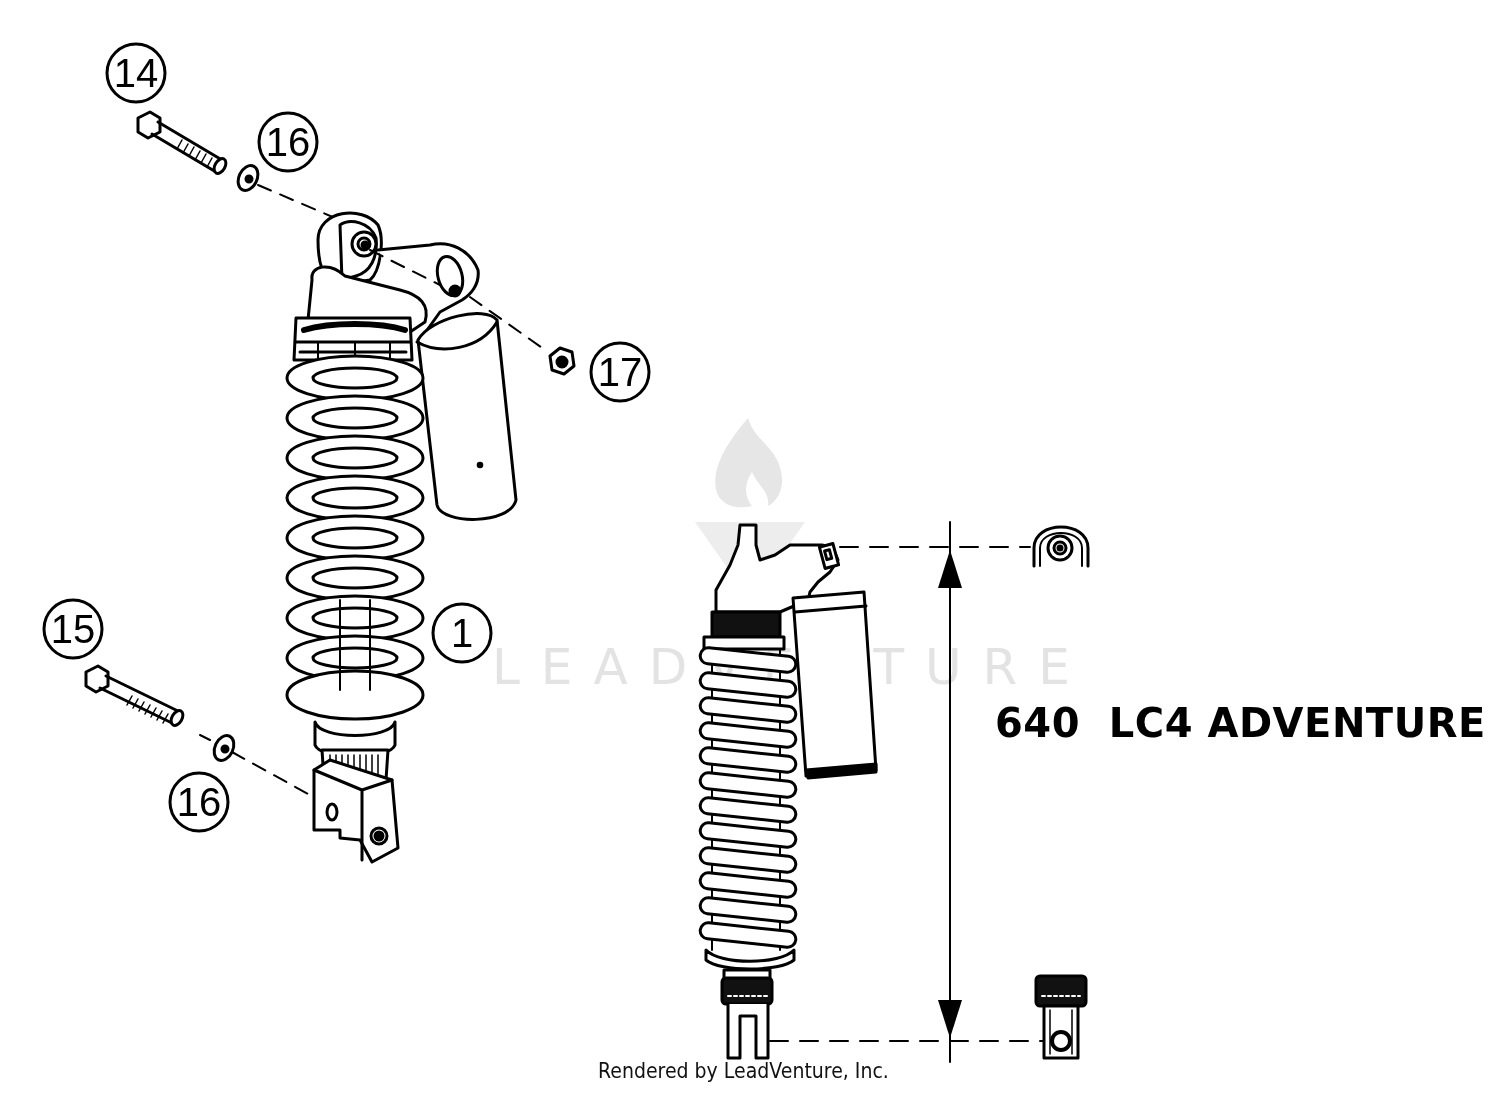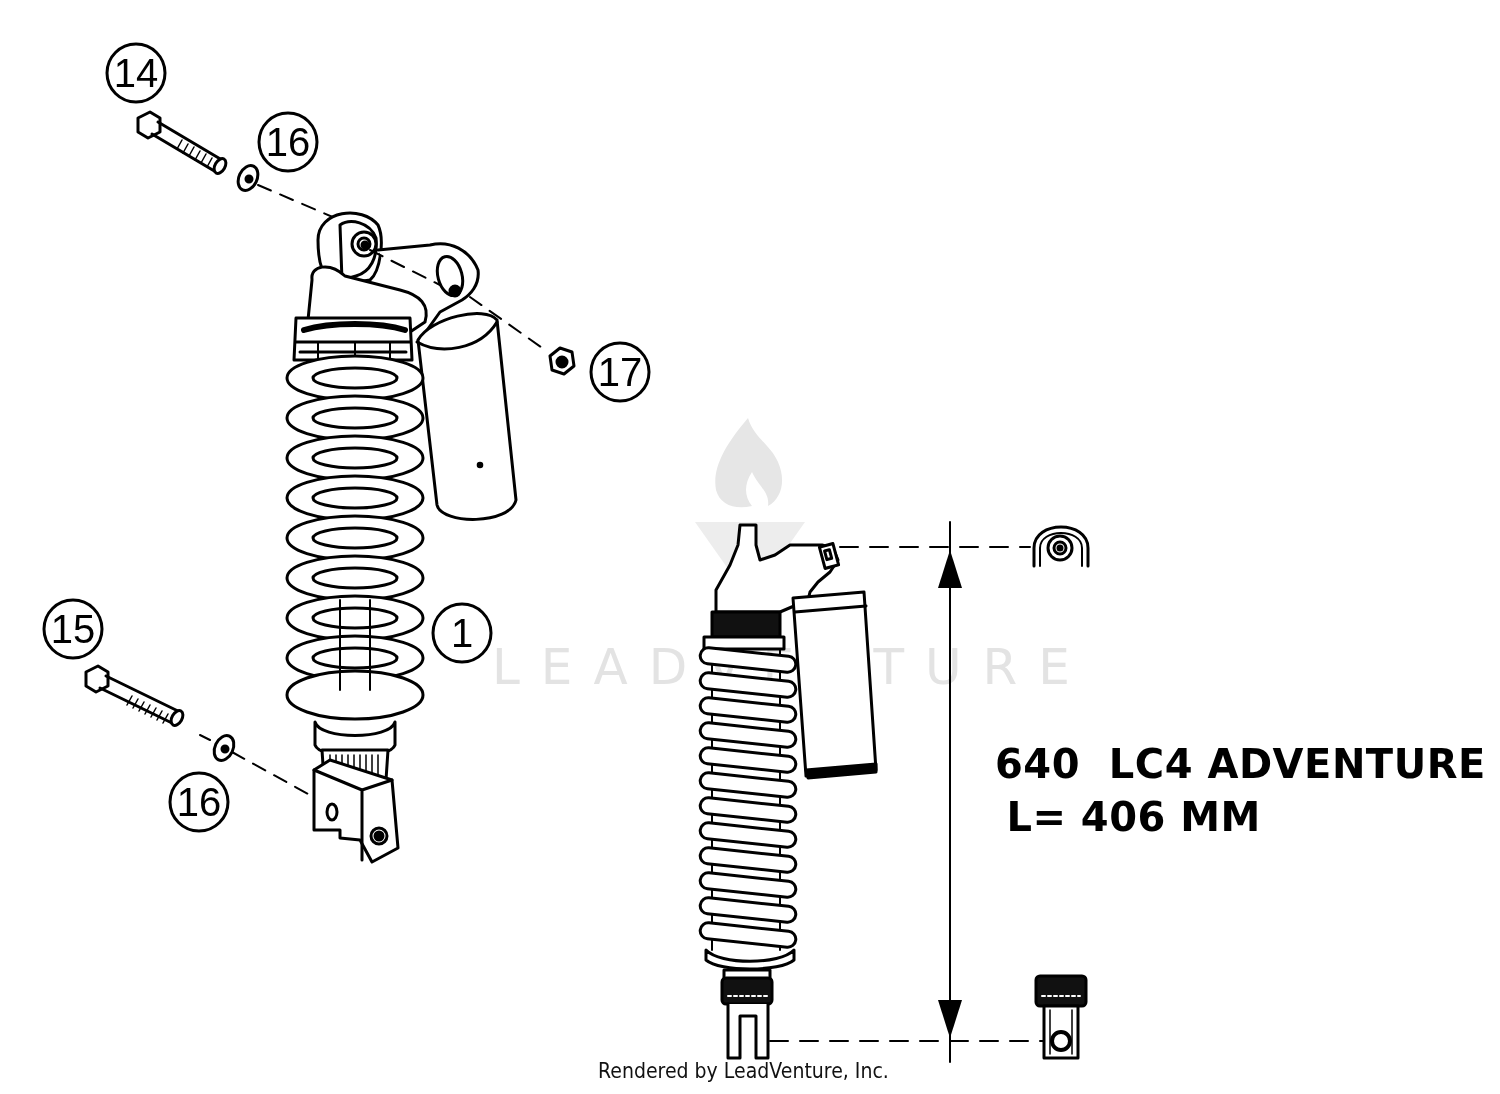--- a/index.html
+++ b/index.html
@@ -217,17 +217,16 @@
     <g>
       <rect x="1036" y="976" width="50" height="30" rx="4" fill="#111"></rect>
       <path d="M1042 996 l38 0" stroke="#fff" stroke-width="2" stroke-dasharray="3 3"></path>
       <rect x="1044" y="1006" width="34" height="52" fill="#fff"></rect>
       <path d="M1050 1010 L 1050 1054 M 1072 1010 L 1072 1054" stroke-width="1.5"></path>
       <circle cx="1061" cy="1041" r="9" fill="#fff" stroke-width="4"></circle>
     </g>
   </g>
 </svg>
 
-<div class="spec" style="left:995px; top:741px;">640  LC4 ADVENTURE</div>
-<div class="spec" style="left:992px; top:794px;"> L= 406 MM</div>
+<div class="spec" style="left:995px; top:700px;">640  LC4 ADVENTURE</div>
 
 <div class="footer">Rendered by LeadVenture, Inc.</div>
 </div>
 
 </body></html>

